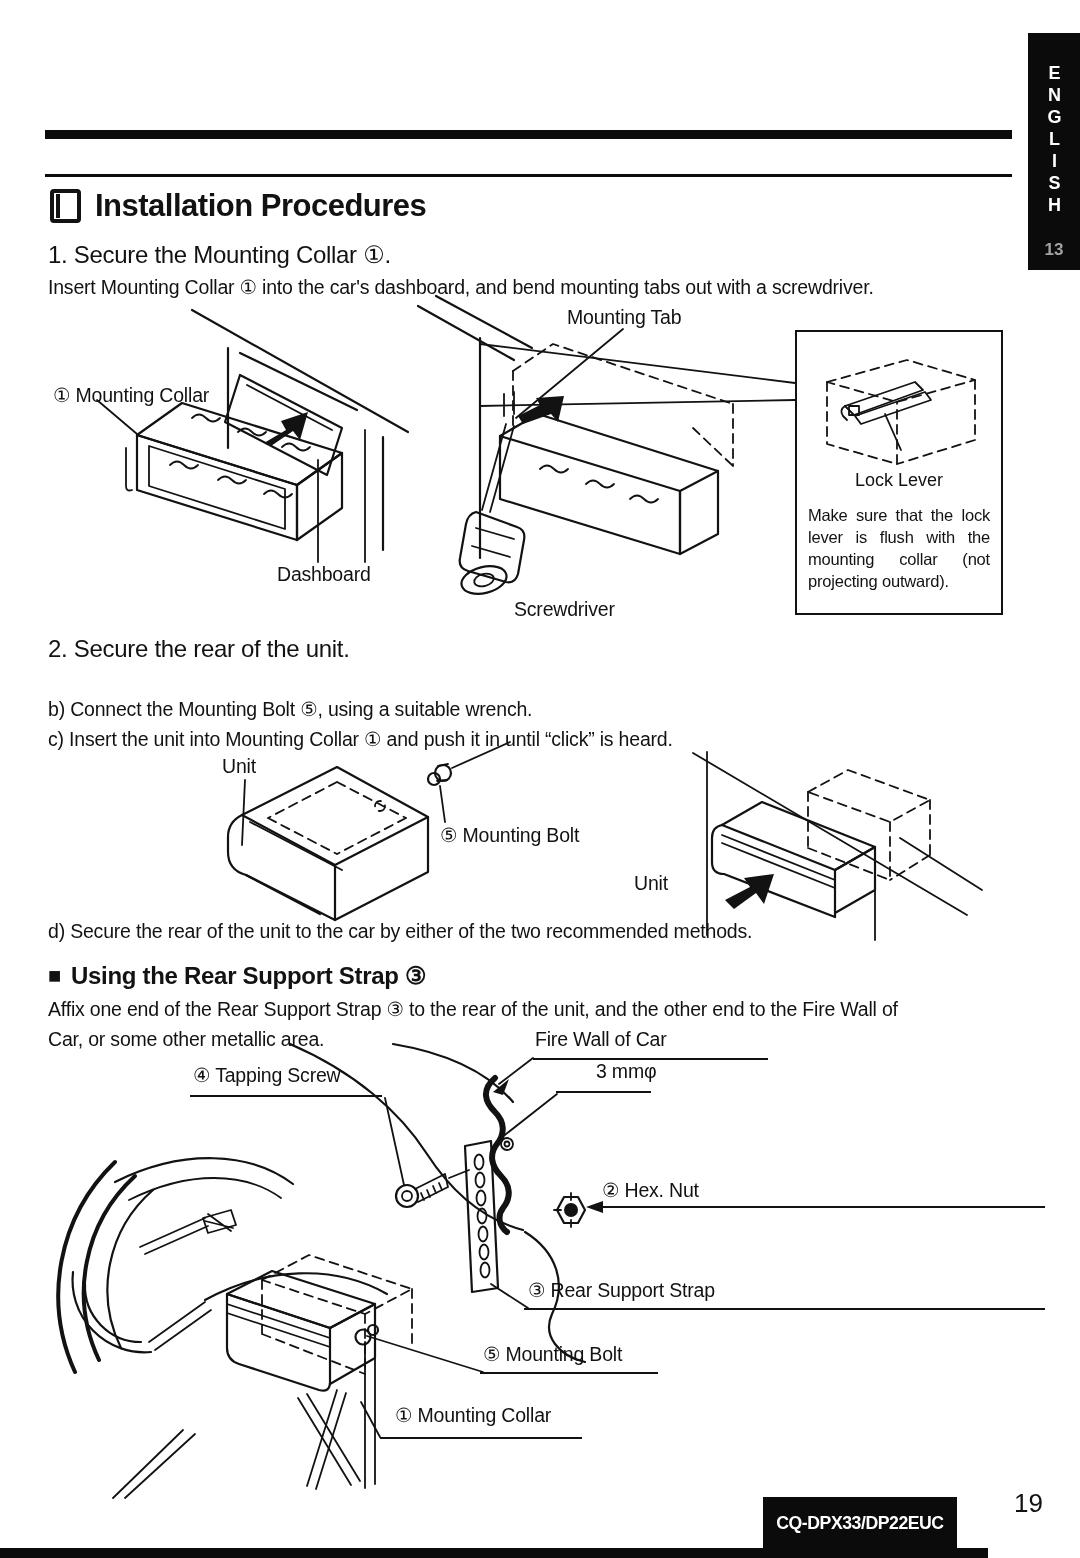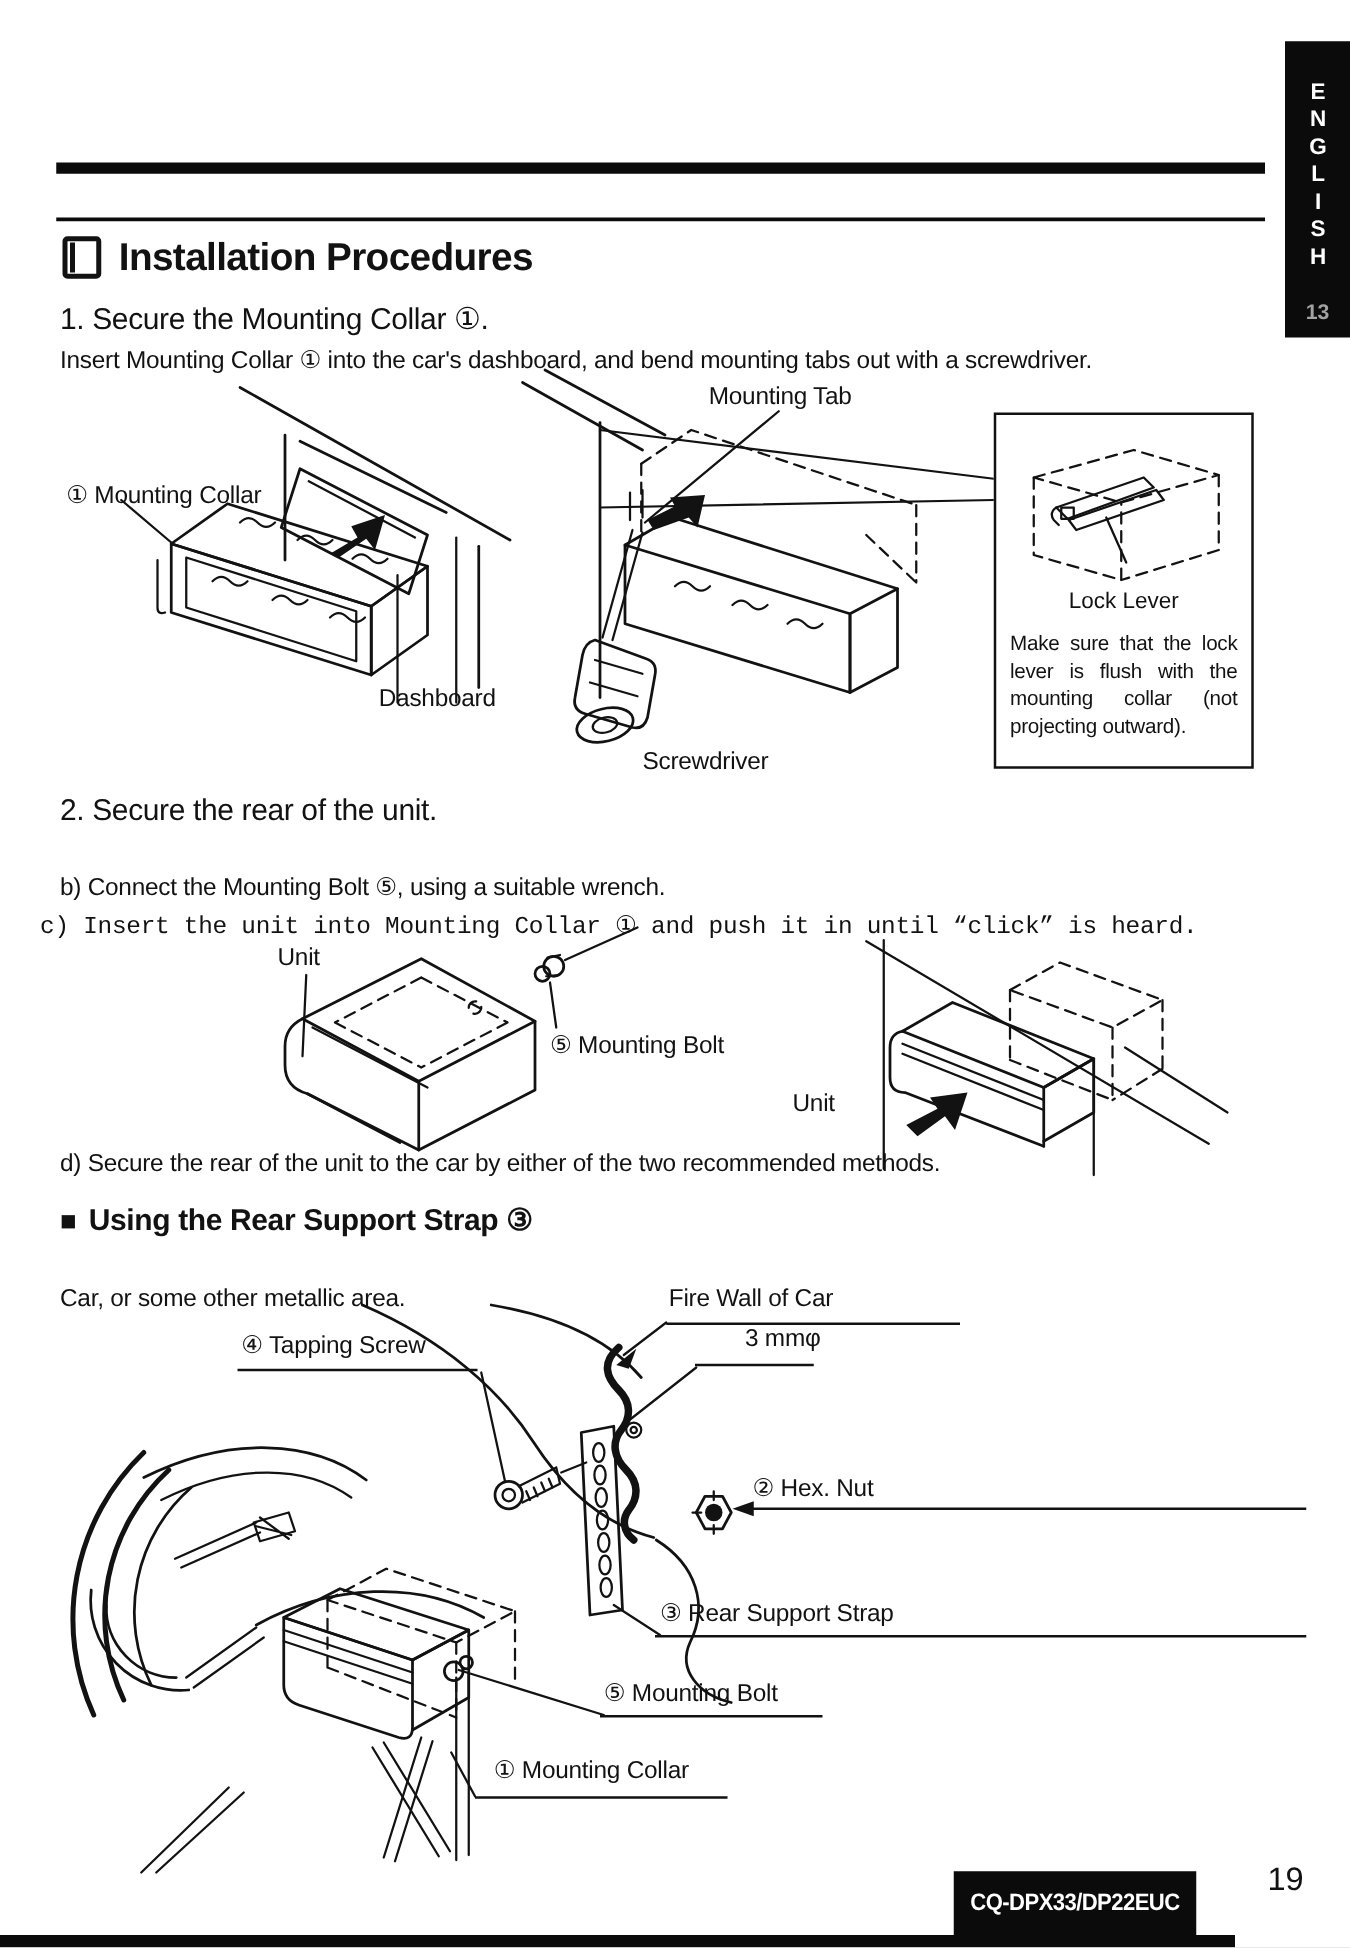--- a/index.html
+++ b/index.html
@@ -90,21 +90,21 @@
     <path class="ln thin" d="M240,147 q7,-7 14,0 q7,7 14,0"></path>
     <path class="ln thin" d="M128,165 q7,-7 14,0 q7,7 14,0"></path>
     <path class="ln thin" d="M176,180 q7,-7 14,0 q7,7 14,0"></path>
     <path class="ln thin" d="M222,194 q7,-7 14,0 q7,7 14,0"></path>
 
     <path class="ln thin" d="M55,100 L95,134"></path>
   </svg>
 
   <div class="lbl" style="left:567px;top:306px;">Mounting Tab</div>
   <div class="lbl" style="left:53px;top:384px;">① Mounting Collar</div>
-  <div class="lbl" style="left:277px;top:548px;margin-left:26px;">Dashboard</div>
+  <div class="lbl" style="left:277px;top:563px;">Dashboard</div>
   <div class="lbl" style="left:514px;top:598px;">Screwdriver</div>
 
   <svg style="left:418px;top:296px;" width="385" height="345" viewBox="0 0 385 345">
 
     <path class="ln" d="M0,10 L96,64"></path>
     <path class="ln" d="M18,0 L114,52"></path>
     <path class="ln" d="M62,42 L62,262"></path>
 
     <path class="ln thin" d="M62,48 L377,87"></path>
     <path class="ln thin" d="M62,110 L377,104"></path>
@@ -144,21 +144,21 @@
       <path class="ln thin" d="M48,74 Q42,78 46,84 L50,88"></path>
       <rect class="ln thin" x="52" y="74" width="10" height="9"></rect>
       <path class="ln thin" d="M88,82 L104,118"></path>
     </svg>
     <div class="lock-lbl">Lock Lever</div>
     <div class="lock-note">Make sure that the lock lever is flush with the mounting collar (not projecting outward).</div>
   </div>
 
   <div class="h2" style="left:48px;top:635px;">2. Secure the rear of the unit.</div>
   <div class="body-t" style="left:48px;top:698px;">b) Connect the Mounting Bolt ⑤, using a suitable wrench.</div>
-  <div class="body-t" style="left:32px;top:728px;font-family:Liberation Mono, monospace;">c) Insert the unit into Mounting Collar ① and push it in until “click” is heard.</div>
+  <div class="body-t" style="left:48px;top:728px;">c) Insert the unit into Mounting Collar ① and push it in until “click” is heard.</div>
 
   <svg style="left:150px;top:742px;" width="510" height="190" viewBox="0 0 510 190">
     <path class="ln" d="M92,73 L187,25 L278,75 L185,123 Z"></path>
     <path class="ln" d="M92,73 Q78,80 78,95 L78,110 Q78,128 96,133 L170,172"></path>
     <path class="ln" d="M185,123 L185,178 L96,133"></path>
     <path class="ln" d="M278,75 L278,130 L185,178"></path>
     <path class="ln thin" d="M100,80 L192,128"></path>
     <path class="ln dash thin" d="M187,40 L256,76 M187,40 L118,76 M118,76 L187,112 M256,76 L187,112"></path>
     <circle class="ln dash thin" cx="230" cy="64" r="5"></circle>
 
@@ -192,20 +192,21 @@
   <div class="lbl" style="left:222px;top:755px;">Unit</div>
   <div class="lbl" style="left:440px;top:824px;">⑤ Mounting Bolt</div>
   <div class="lbl" style="left:634px;top:872px;">Unit</div>
 
   <div class="body-t" style="left:48px;top:920px;">d) Secure the rear of the unit to the car by either of the two recommended methods.</div>
 
   <div class="s3-head">
     <span class="sq">■</span>
     <span>Using the Rear Support Strap ③</span>
   </div>
+  <div class="body-t" style="left:48px;top:998px;">Affix one end of the Rear Support Strap ③ to the rear of the unit, and the other end to the Fire Wall of</div>
   <div class="body-t" style="left:48px;top:1028px;">Car, or some other metallic area.</div>
 
   <svg style="left:55px;top:1042px;" width="970" height="456" viewBox="0 0 970 456">
 
     <path class="ln" style="stroke-width:4" d="M60,120 A185,185 0 0 0 20,330"></path>
     <path class="ln" style="stroke-width:4" d="M80,134 A158,158 0 0 0 44,318"></path>
     <path class="ln" d="M98,148 A132,132 0 0 0 66,306"></path>
     <path class="ln" d="M30,242 A56,56 0 0 0 86,300"></path>
     <path class="ln" d="M18,230 A72,72 0 0 0 96,310"></path>
     <path class="ln thin" d="M85,205 L150,176 M90,212 L153,184"></path>

